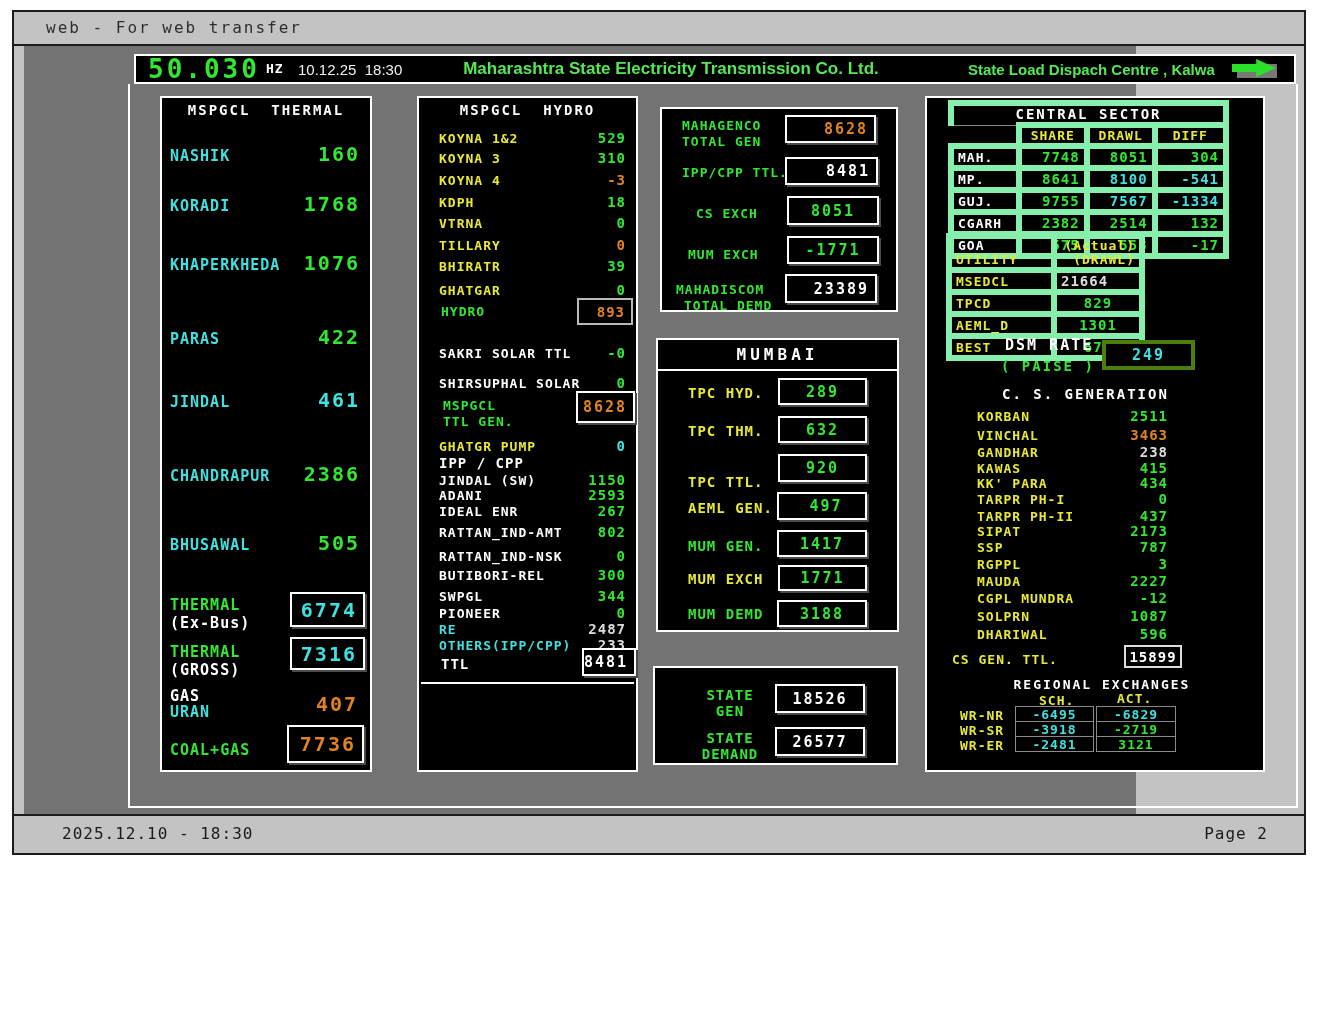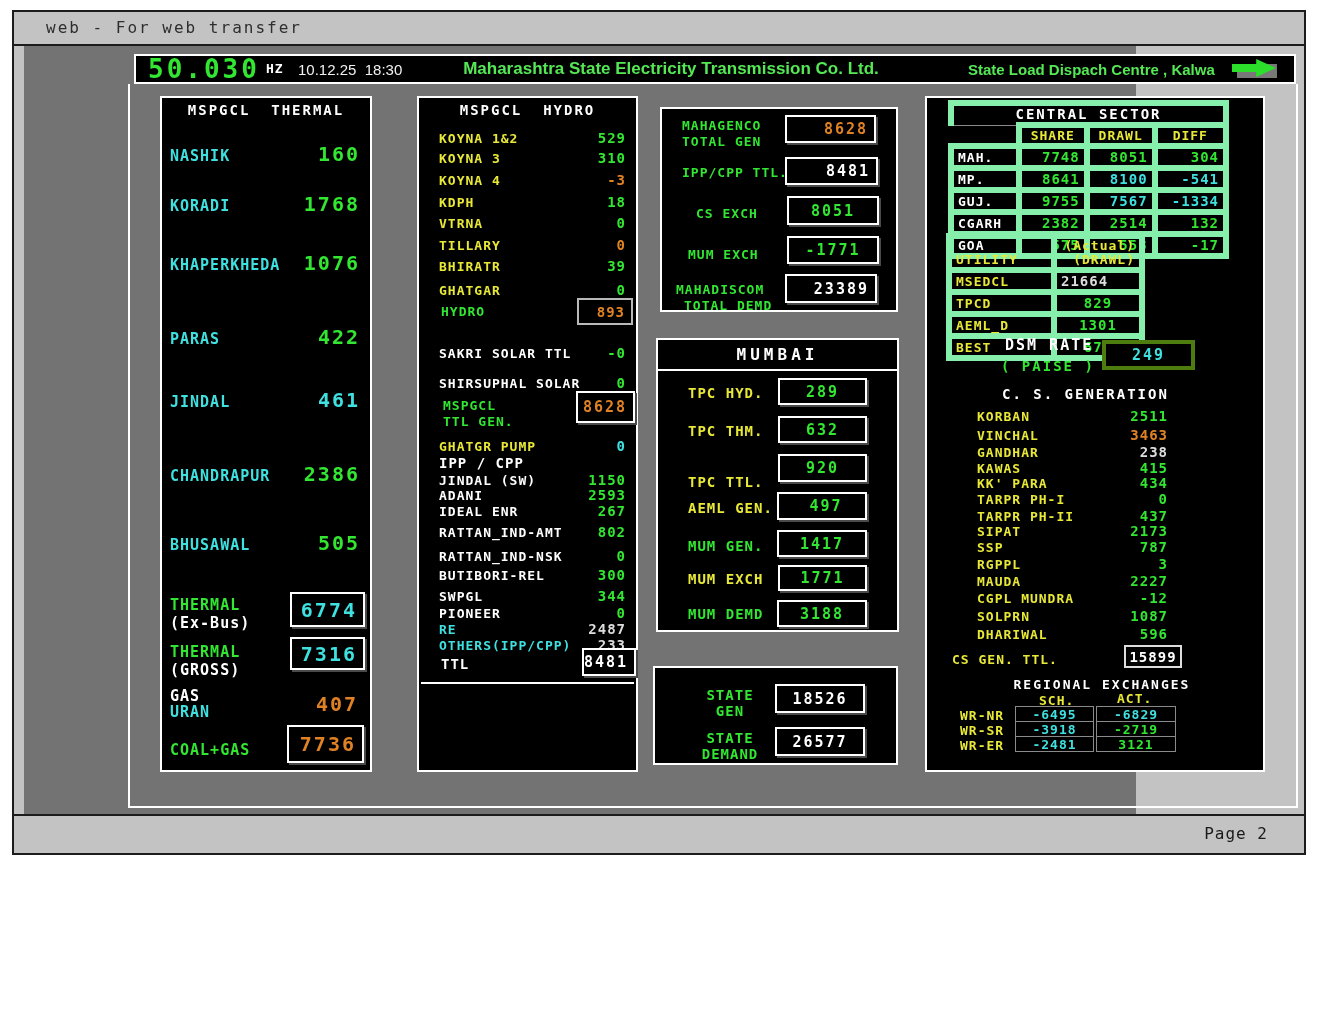--- a/index.html
+++ b/index.html
@@ -450,15 +450,16 @@
       <div class="regcell cyan" style="left:88px;top:623px;width:79px;height:16px;"><span>-3918</span></div>
       <div class="regcell green" style="left:169px;top:623px;width:80px;height:16px;"><span>-2719</span></div>
       <span class="abs yellow f13" style="left:33px;top:640px;">WR-ER</span>
       <div class="regcell cyan" style="left:88px;top:638px;width:79px;height:16px;"><span>-2481</span></div>
       <div class="regcell green" style="left:169px;top:638px;width:80px;height:16px;"><span>3121</span></div>
     </div>
 
   </div>
 
   <div class="statusbar">
+    <span class="dt">2025.12.10 - 18:30</span>
     <span class="pg">Page 2</span>
   </div>
 </div>
 
 </body></html>

